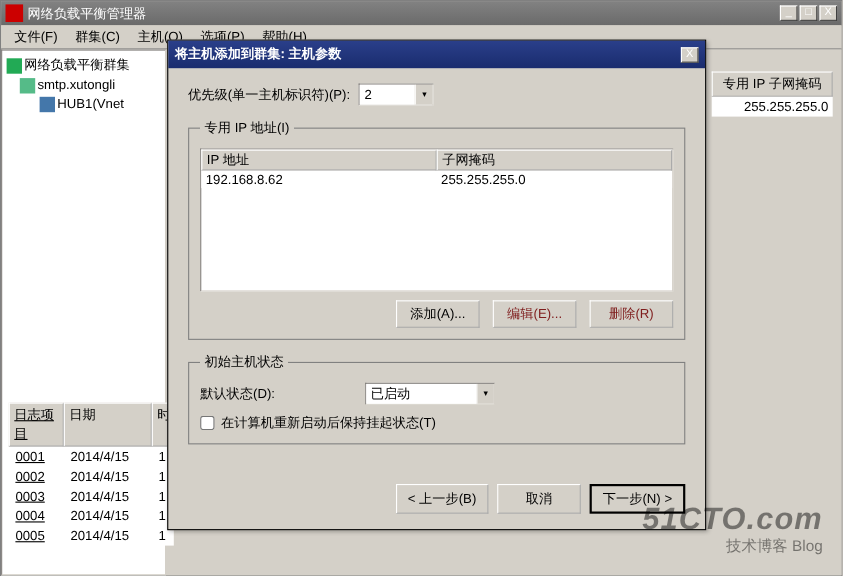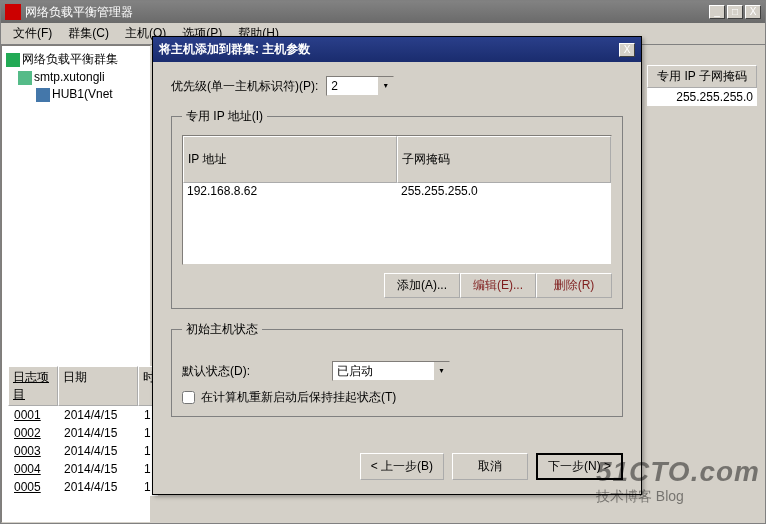--- a/index.html
+++ b/index.html
@@ -50,37 +50,37 @@
 .row-priority label { margin-right: 8px; }
 .combo { display: inline-flex; border: 1px inset #d4d0c8; background: #fff; height: 20px; }
 .combo input { border: none; width: 50px; padding: 0 4px; }
 .combo .drop { width: 16px; background: #d4d0c8; border-left: 1px outset #fff; text-align: center; cursor: pointer; font-size: 8px; line-height: 18px; }
 
 fieldset { border: 1px solid #808080; padding: 10px; margin-bottom: 12px; }
 fieldset legend { padding: 0 4px; }
 
 .ip-table { border: 1px inset #d4d0c8; background: #fff; height: 130px; width: 100%; }
 .ip-head { display: flex; background: #d4d0c8; }
-.ip-head div { border: 1px outset #fff; padding: 14px 4px; flex: 1; }
+.ip-head div { border: 1px outset #fff; padding: 0 4px; flex: 1; }
 .ip-row { display: flex; background: #fff; }
 .ip-row div { flex: 1; padding: 1px 4px; }
 
-.btn-row { display: flex; justify-content: flex-end; gap: 0; margin-top: 8px; }
+.btn-row { display: flex; justify-content: flex-end; gap: 12px; margin-top: 8px; }
 button.win { background: #d4d0c8; border: 1px outset #fff; padding: 3px 10px; cursor: pointer; min-width: 76px; }
 button.win:disabled { color: #7f1d1d; }
 
-.state-row { display: flex; align-items: center; margin-bottom: 8px; margin-top: 13px; }
+.state-row { display: flex; align-items: center; margin-bottom: 8px; }
 .state-row label { width: 150px; }
 .combo.wide input { width: 100px; }
 .chk-row { display: flex; align-items: center; }
 .chk-row input { margin-right: 6px; }
 
 .wizard-btns { display: flex; justify-content: flex-end; gap: 8px; padding: 10px 18px 14px; }
 
-.watermark { position: absolute; right: 6px; bottom: 18px; color: rgba(0,0,0,.45); font-family: Arial, sans-serif; }
+.watermark { position: absolute; right: 18px; bottom: 18px; color: rgba(0,0,0,.45); font-family: Arial, sans-serif; text-align: right; }
 .watermark .big { font-size: 28px; font-weight: bold; font-style: italic; letter-spacing: 1px; }
 .watermark .small { font-size: 14px; }
 </style>
 </head>
 <body>
 
 <div class="main-window">
   <div class="titlebar">
     <div class="icon"></div>
     <div class="title">网络负载平衡管理器</div>

